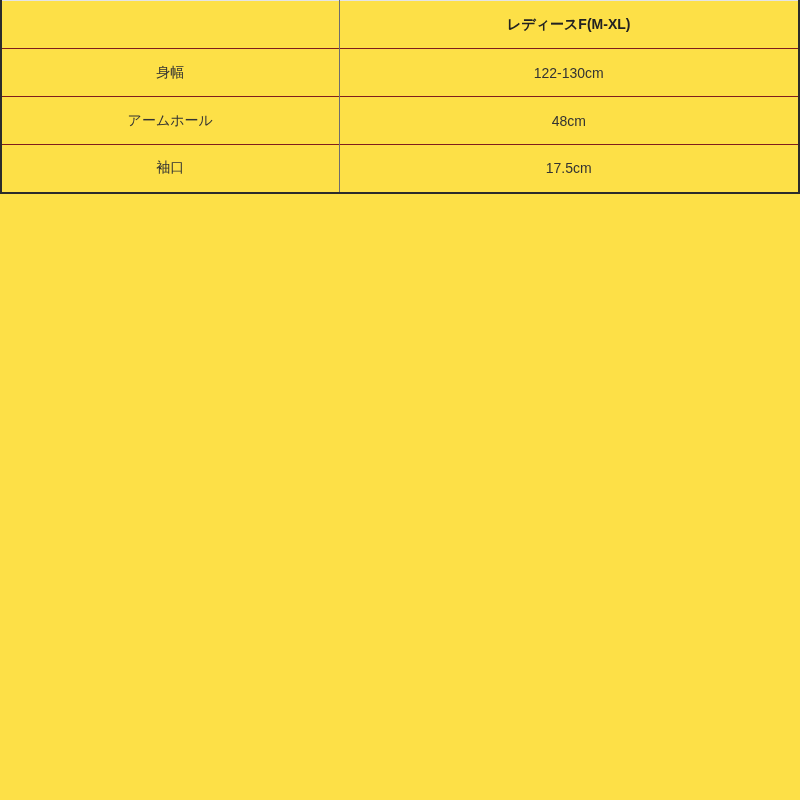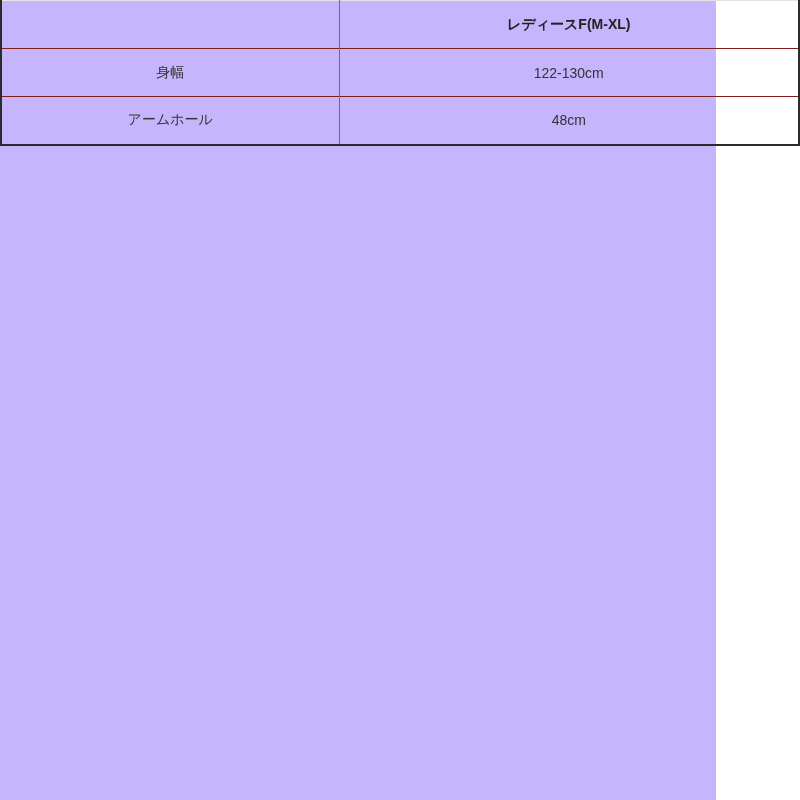--- a/index.html
+++ b/index.html
@@ -4,23 +4,23 @@
 <style>
   html, body {
     margin: 0;
     padding: 0;
     background: #ffffff;
     width: 800px;
     height: 800px;
     font-family: "Liberation Sans", "DejaVu Sans", sans-serif;
   }
   .page {
-    width: 716px;
+    width: 800px;
     height: 800px;
-    background: #c4b5fd;
+    background: #fde047;
     box-sizing: border-box;
   }
   table.size-chart {
     width: 800px;
     border-collapse: collapse;
     table-layout: fixed;
     border-left: 2px solid #2b2b2b;
     border-right: 2px solid #2b2b2b;
     border-bottom: 2px solid #2b2b2b;
     border-top: 1px solid #e4e4e4;
@@ -66,15 +66,19 @@
     </thead>
     <tbody id="table-body">
         <tr>
           <td class="label-cell">身幅</td>
           <td class="value-cell">122-130cm</td>
         </tr>
         <tr>
           <td class="label-cell">アームホール</td>
           <td class="value-cell">48cm</td>
         </tr>
+        <tr>
+          <td class="label-cell">袖口</td>
+          <td class="value-cell">17.5cm</td>
+        </tr>
       </tbody>
   </table>
 </div>
 
 </body></html>

